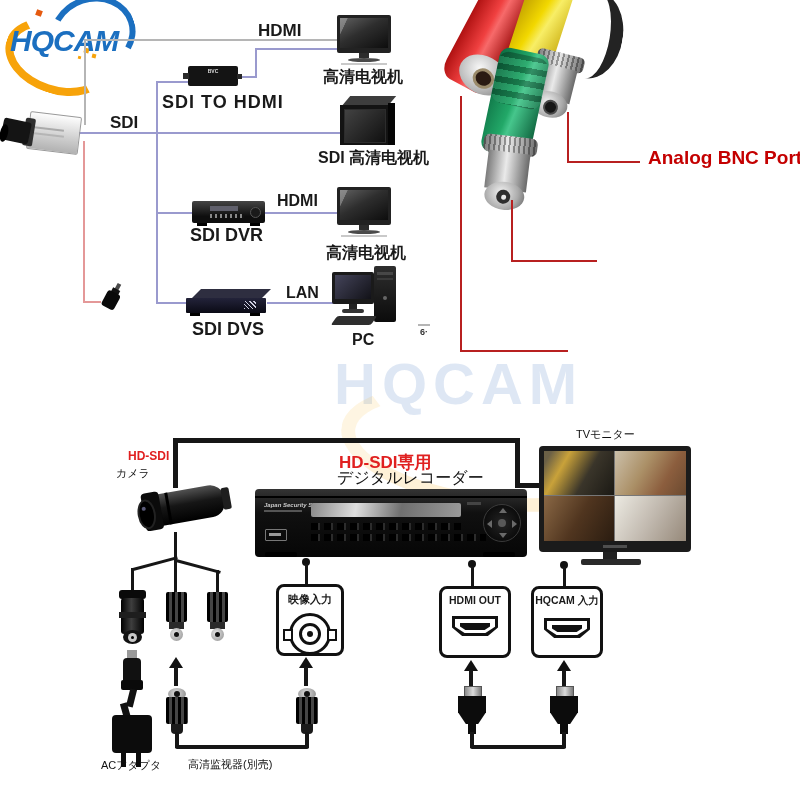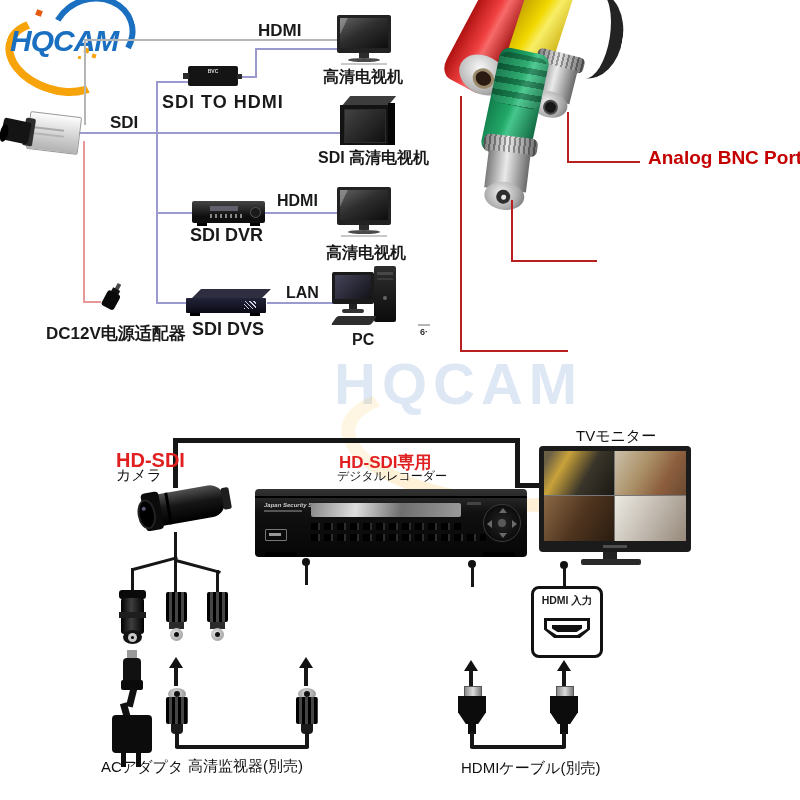--- a/index.html
+++ b/index.html
@@ -49,21 +49,21 @@
   .hdmiicon .in2{position:absolute;left:8px;top:7px;width:30px;height:7px;background:#111;
             clip-path:polygon(0 0,100% 0,100% 50%,82% 100%,18% 100%,0 50%);}
   .cdot{position:absolute;width:8px;height:8px;border-radius:50%;background:#111;}
   .arrowhead{position:absolute;width:0;height:0;border-left:7px solid transparent;
              border-right:7px solid transparent;border-bottom:11px solid #111;}
   
   .knurl{background:repeating-linear-gradient(90deg,#000 0 3px,#454545 3px 6px);}
   .silver{background:linear-gradient(90deg,#7b7b7b,#eaeaea 45%,#696969);}
   .callout{position:absolute;font-weight:bold;font-size:19px;color:#c40000;white-space:nowrap;}
   .wm{position:absolute;font-weight:bold;font-size:58px;letter-spacing:6px;color:rgba(70,120,195,.18);}
-  .jp-lbl{position:absolute;font-size:15px;color:#111;white-space:nowrap;}
+  .jp-lbl{position:absolute;font-size:11px;color:#111;white-space:nowrap;}
 </style>
 </head>
 <body>
 
 <div id="stage">
 
   <div class="abs" style="left:8px;top:4px;width:120px;height:70px;">
     <div class="arc-blue" style="left:42px;top:-8px;"></div>
     <div class="arc-orange" style="left:-4px;top:16px;"></div>
     <div class="dotsq" style="left:28px;top:6px;width:6px;height:6px;transform:rotate(20deg);background:#e55a10;"></div>
@@ -92,21 +92,20 @@
   <div class="lbl" style="left:110px;top:113px;font-size:17px;">SDI</div>
   <div class="lbl" style="left:162px;top:92px;font-size:18px;letter-spacing:1px;">SDI TO HDMI</div>
   <div class="lbl" style="left:323px;top:67px;font-size:16px;">高清电视机</div>
   <div class="lbl" style="left:318px;top:148px;font-size:16px;">SDI 高清电视机</div>
   <div class="lbl" style="left:190px;top:225px;font-size:18px;">SDI DVR</div>
   <div class="lbl" style="left:277px;top:192px;font-size:16px;">HDMI</div>
   <div class="lbl" style="left:326px;top:243px;font-size:16px;">高清电视机</div>
   <div class="lbl" style="left:192px;top:319px;font-size:18px;">SDI DVS</div>
   <div class="lbl" style="left:286px;top:284px;font-size:16px;">LAN</div>
   <div class="lbl" style="left:352px;top:331px;font-size:16px;">PC</div>
-  <div class="lbl" style="left:46px;top:322px;font-size:17px;">DC12V电源适配器</div>
   <div class="lbl" style="left:420px;top:327px;font-size:9px;color:#333;">6·</div>
   <div class="lngray" style="left:418px;top:324px;width:12px;height:2px;"></div>
 
   <div class="abs" style="left:0;top:104px;width:90px;height:62px;">
     <div class="abs" style="left:28px;top:10px;width:50px;height:36px;transform:rotate(7deg);
          background:linear-gradient(180deg,#fdfdfd,#d2d2d2 55%,#b2b2b2);border:1px solid #999;border-radius:2px;"></div>
     <div class="abs" style="left:34px;top:24px;width:30px;height:2px;background:#aaa;transform:rotate(7deg);"></div>
     <div class="abs" style="left:34px;top:30px;width:30px;height:2px;background:#b5b5b5;transform:rotate(7deg);"></div>
     <div class="abs" style="left:24px;top:14px;width:10px;height:28px;background:#2e2e2e;transform:rotate(9deg);border-radius:2px;"></div>
     <div class="abs" style="left:2px;top:16px;width:28px;height:22px;background:#141414;transform:rotate(12deg);border-radius:3px;"></div>
@@ -236,24 +235,24 @@
   <div class="wm" style="left:334px;top:350px;">HQCAM</div>
   <div class="abs" style="left:340px;top:386px;width:270px;height:95px;border:14px solid transparent;
        border-bottom:14px solid rgba(248,170,20,.17);border-left:14px solid rgba(248,170,20,.12);
        border-radius:50%;transform:rotate(8deg);"></div>
 
   <div class="lnblk" style="left:173px;top:438px;width:347px;height:5px;"></div>
   <div class="lnblk" style="left:173px;top:438px;width:5px;height:50px;"></div>
   <div class="lnblk" style="left:515px;top:438px;width:5px;height:48px;"></div>
   <div class="lnblk" style="left:515px;top:483px;width:30px;height:5px;"></div>
 
-  <div class="lbl" style="left:116px;top:449px;font-size:20px;color:#e02020;">HD-SDI</div>
+  <div class="lbl" style="left:128px;top:449px;font-size:12px;color:#e02020;">HD-SDI</div>
   <div class="jp-lbl" style="left:116px;top:466px;">カメラ</div>
   <div class="lbl" style="left:339px;top:451px;font-size:17px;color:#e02020;">HD-SDI専用</div>
-  <div class="jp-lbl" style="left:337px;top:468px;font-size:12px;">デジタルレコーダー</div>
+  <div class="jp-lbl" style="left:337px;top:468px;font-size:16px;">デジタルレコーダー</div>
   <div class="jp-lbl" style="left:576px;top:427px;">TVモニター</div>
 
   <div class="abs" style="left:133px;top:478px;width:100px;height:58px;transform:rotate(-10deg);">
     <div class="abs" style="left:22px;top:12px;width:70px;height:32px;border-radius:4px 14px 14px 4px;
          background:linear-gradient(180deg,#525252,#161616 45%,#000);"></div>
     <div class="abs" style="left:34px;top:12px;width:3px;height:32px;background:#000;"></div>
     <div class="abs" style="left:10px;top:9px;width:18px;height:38px;background:#0b0b0b;border-radius:4px;"></div>
     <div class="abs" style="left:4px;top:15px;width:14px;height:26px;border-radius:50%;background:#000;border:2px solid #222;"></div>
     <div class="abs" style="left:9px;top:22px;width:4px;height:4px;border-radius:50%;background:#5a5a78;"></div>
     <div class="abs" style="left:90px;top:17px;width:8px;height:22px;background:#1e1e1e;border-radius:2px;"></div>
@@ -327,22 +326,38 @@
     <div class="abs" style="left:9px;top:40px;width:5px;height:5px;border-radius:50%;background:#111;"></div>
   </div>
 
   <div class="cdot" style="left:302px;top:558px;"></div>
   <div class="lnblk" style="left:305px;top:564px;width:3px;height:21px;"></div>
   <div class="cdot" style="left:468px;top:560px;"></div>
   <div class="lnblk" style="left:471px;top:566px;width:3px;height:21px;"></div>
   <div class="cdot" style="left:560px;top:561px;"></div>
   <div class="lnblk" style="left:563px;top:567px;width:3px;height:20px;"></div>
 
+  <div class="portbox" style="left:276px;top:584px;">
+    <div class="ptxt">映像入力</div>
+    <div class="bncicon">
+      <div class="lugL"></div>
+        <div class="lugR"></div>
+        <div class="inner"></div>
+        <div class="pin"></div>
+    </div>
+  </div>
+  <div class="portbox" style="left:439px;top:586px;width:66px;">
+    <div class="ptxt" style="font-size:10.5px;">HDMI OUT</div>
+    <div class="hdmiicon">
+        <div class="in1"></div>
+        <div class="in2"></div>
+      </div>
+  </div>
   <div class="portbox" style="left:531px;top:586px;width:66px;">
-    <div class="ptxt" style="font-size:10.5px;">HDMI 入力</div>
+    <div class="ptxt" style="font-size:10.5px;">HQCAM 入力</div>
     <div class="hdmiicon">
         <div class="in1"></div>
         <div class="in2"></div>
       </div>
   </div>
 
   <div>
     <div class="arrowhead" style="left:169px;top:657px;"></div>
       <div class="lnblk" style="left:174px;top:667px;width:4px;height:19px;"></div>
   </div>
@@ -396,15 +411,14 @@
   </div>
   <div class="abs" style="left:550px;top:686px;width:28px;height:48px;">
     <div class="abs" style="left:6px;top:0;width:16px;height:10px;background:linear-gradient(90deg,#8a8a8a,#dcdcdc,#7a7a7a);border:1px solid #555;"></div>
     <div class="abs" style="left:0;top:10px;width:28px;height:28px;background:#0c0c0c;
          clip-path:polygon(0 0,100% 0,100% 58%,72% 100%,28% 100%,0 58%);"></div>
     <div class="abs" style="left:10px;top:36px;width:8px;height:12px;background:#0c0c0c;"></div>
   </div>
   <div class="lnblk" style="left:470px;top:732px;width:4px;height:16px;"></div>
   <div class="lnblk" style="left:470px;top:745px;width:96px;height:4px;border-radius:2px;"></div>
   <div class="lnblk" style="left:562px;top:732px;width:4px;height:16px;"></div>
-  <div class="jp-lbl" style="left:461px;top:759px;">HDMIケーブル(別売)</div>
 
 </div>
 
 </body></html>

